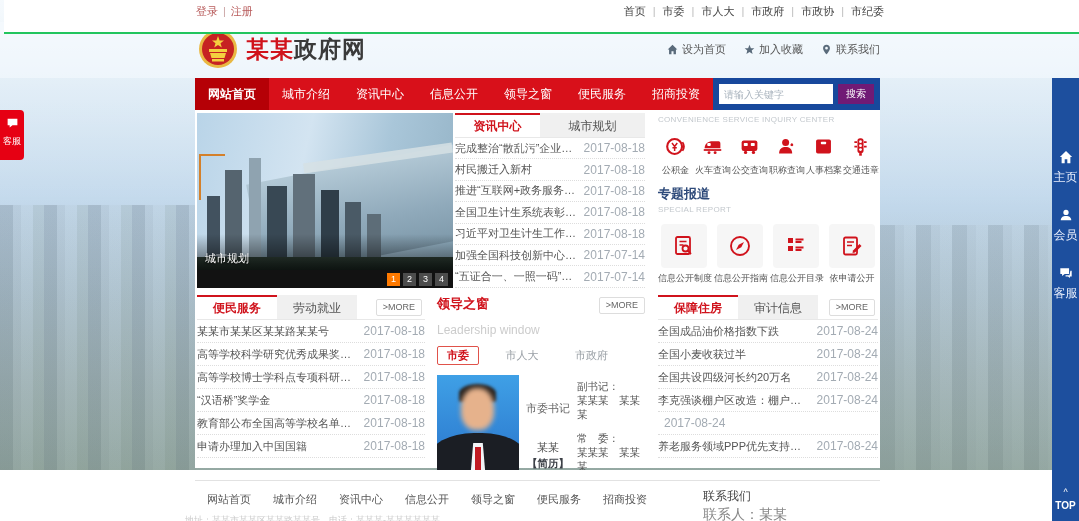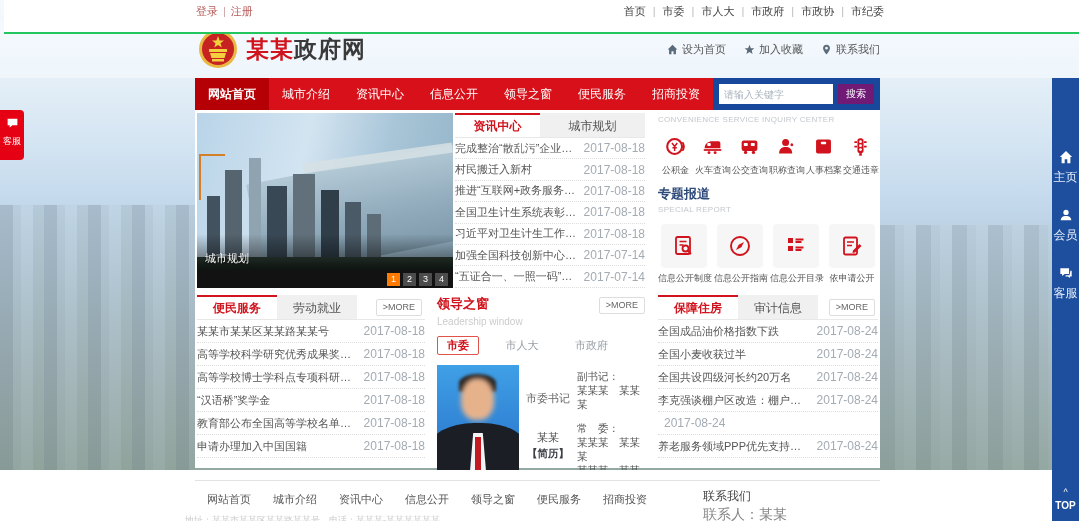--- a/index.html
+++ b/index.html
@@ -109,21 +109,21 @@
   .sp-row { display:flex; justify-content:space-between; margin-top:10px; }
   .sp { width:52px; text-align:center; cursor:pointer; }
   .sp .box { width:46px; height:44px; margin:0 auto; background:#f6f6f6; border-radius:4px; display:flex; align-items:center; justify-content:center; }
   .sp svg { width:24px; height:24px; }
   .sp .lbl { font-size:9px; color:#555; margin-top:4px; white-space:nowrap; }
 
   
   .lead { position:absolute; left:242px; top:185px; width:208px; }
   .lead-head { position:relative; }
   .lead-title { font-size:13px; font-weight:bold; color:#d0131c; }
-  .lead-sub { font-size:10px; color:#ccc; margin-top:3px; }
+  .lead-sub { font-size:12px; color:#ccc; margin-top:10px; }
   .lead-head .more-btn { position:absolute; right:0; top:2px; margin:0; }
   .lead-tabs { margin-top:8px; }
   .lead-tab { display:inline-block; padding:0 9px; height:19px; line-height:17px; font-size:11px; color:#9aa0a6; margin-right:12px; border:1px solid transparent; cursor:pointer; }
   .lead-tab.active { border-color:#e0524a; color:#d0131c; font-weight:bold; border-radius:2px; }
   .lead-body { display:flex; margin-top:10px; }
   .photo { width:82px; height:106px; flex:none; position:relative; overflow:hidden;
     background:linear-gradient(180deg,#3fa0e6 0%,#2f7fd2 70%,#2a72c4 100%); }
   .head { position:absolute; top:13px; left:24px; width:33px; height:42px; background:#e6b28c; border-radius:46% 46% 42% 42%; filter:blur(2.5px); }
   .hair { position:absolute; top:9px; left:22px; width:37px; height:18px; background:#2a2420; border-radius:50% 50% 10% 10%; filter:blur(1.5px); }
   .suit { position:absolute; bottom:-6px; left:-8px; width:98px; height:54px; background:#1b1e24; border-radius:46% 46% 0 0; }

